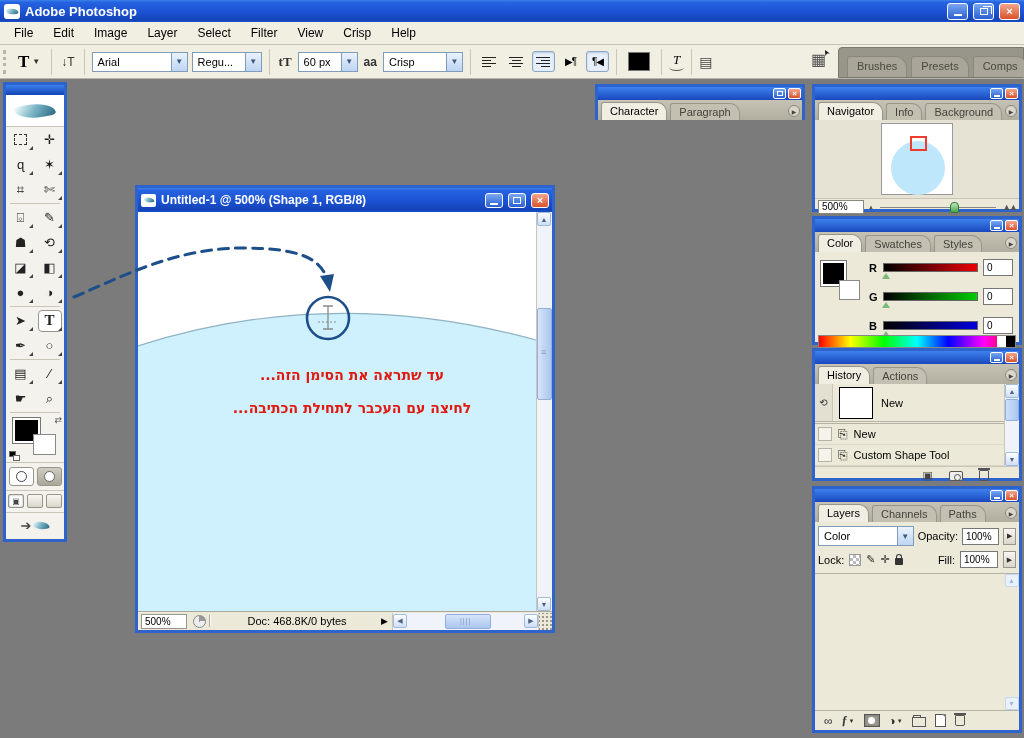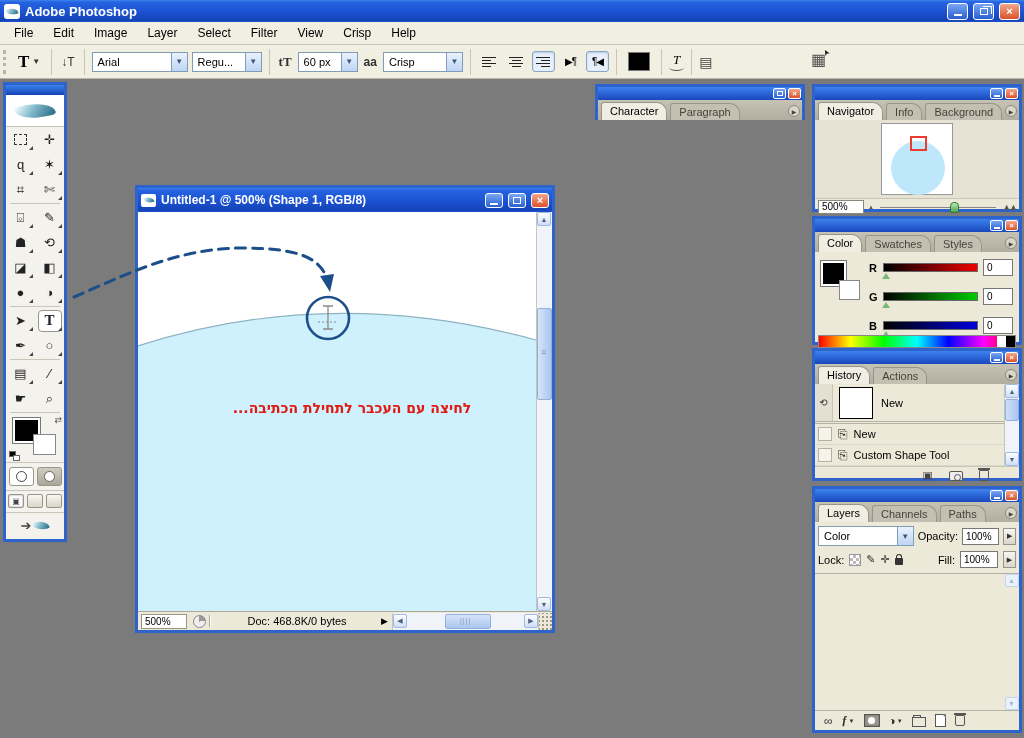--- a/index.html
+++ b/index.html
@@ -307,20 +307,25 @@
     </span>
   <span class="sq-btn para-btn">▶¶</span>
   <span class="sq-btn pressed para-btn">¶◀</span>
   <span class="sep"></span>
   <span class="opt-swatch"></span>
   <span class="sep"></span>
   <span class="warp">T</span>
   <span class="sep"></span>
   <span class="pal-ico">▤</span>
   <span class="bridge">▦</span>
+  <span class="well">
+    <span class="well-tab">Brushes</span>
+    <span class="well-tab">Presets</span>
+    <span class="well-tab">Comps</span>
+  </span>
 </div>
 
 <div class="toolbox">
   <div class="tb-title"></div>
   <div class="tb-feather">
       <span class="feather"></span>
     </div>
   <div class="tb-grid">
     <span class="tb-cell flyout">
         <span class="dashedbox"></span>
@@ -617,20 +622,21 @@
         <span class="pg-sq" style="width:8px;height:7px"></span>
       </span>
     <span class="win-btn close">×</span>
   </div>
   <div class="doc-body">
     <div class="canvas">
       <svg width="398" height="399" viewBox="0 0 398 399">
         <path d="M0,134 Q192,72 398,128 L398,399 L0,399 Z" fill="#cff0fd"></path>
         <path d="M0,134 Q192,72 398,128" fill="none" stroke="#8fb2c2" stroke-width="1.2"></path>
       </svg>
+      <div class="cap cap2">עד שתראה את הסימן הזה...</div>
       <div class="cap cap3">לחיצה עם העכבר לתחילת הכתיבה...</div>
     </div>
     <div class="vscroll">
       <span class="sb-btn">▲</span>
       <span class="vtrack">
           <span class="vthumb"></span>
         </span>
       <span class="sb-btn">▼</span>
     </div>
   </div>

